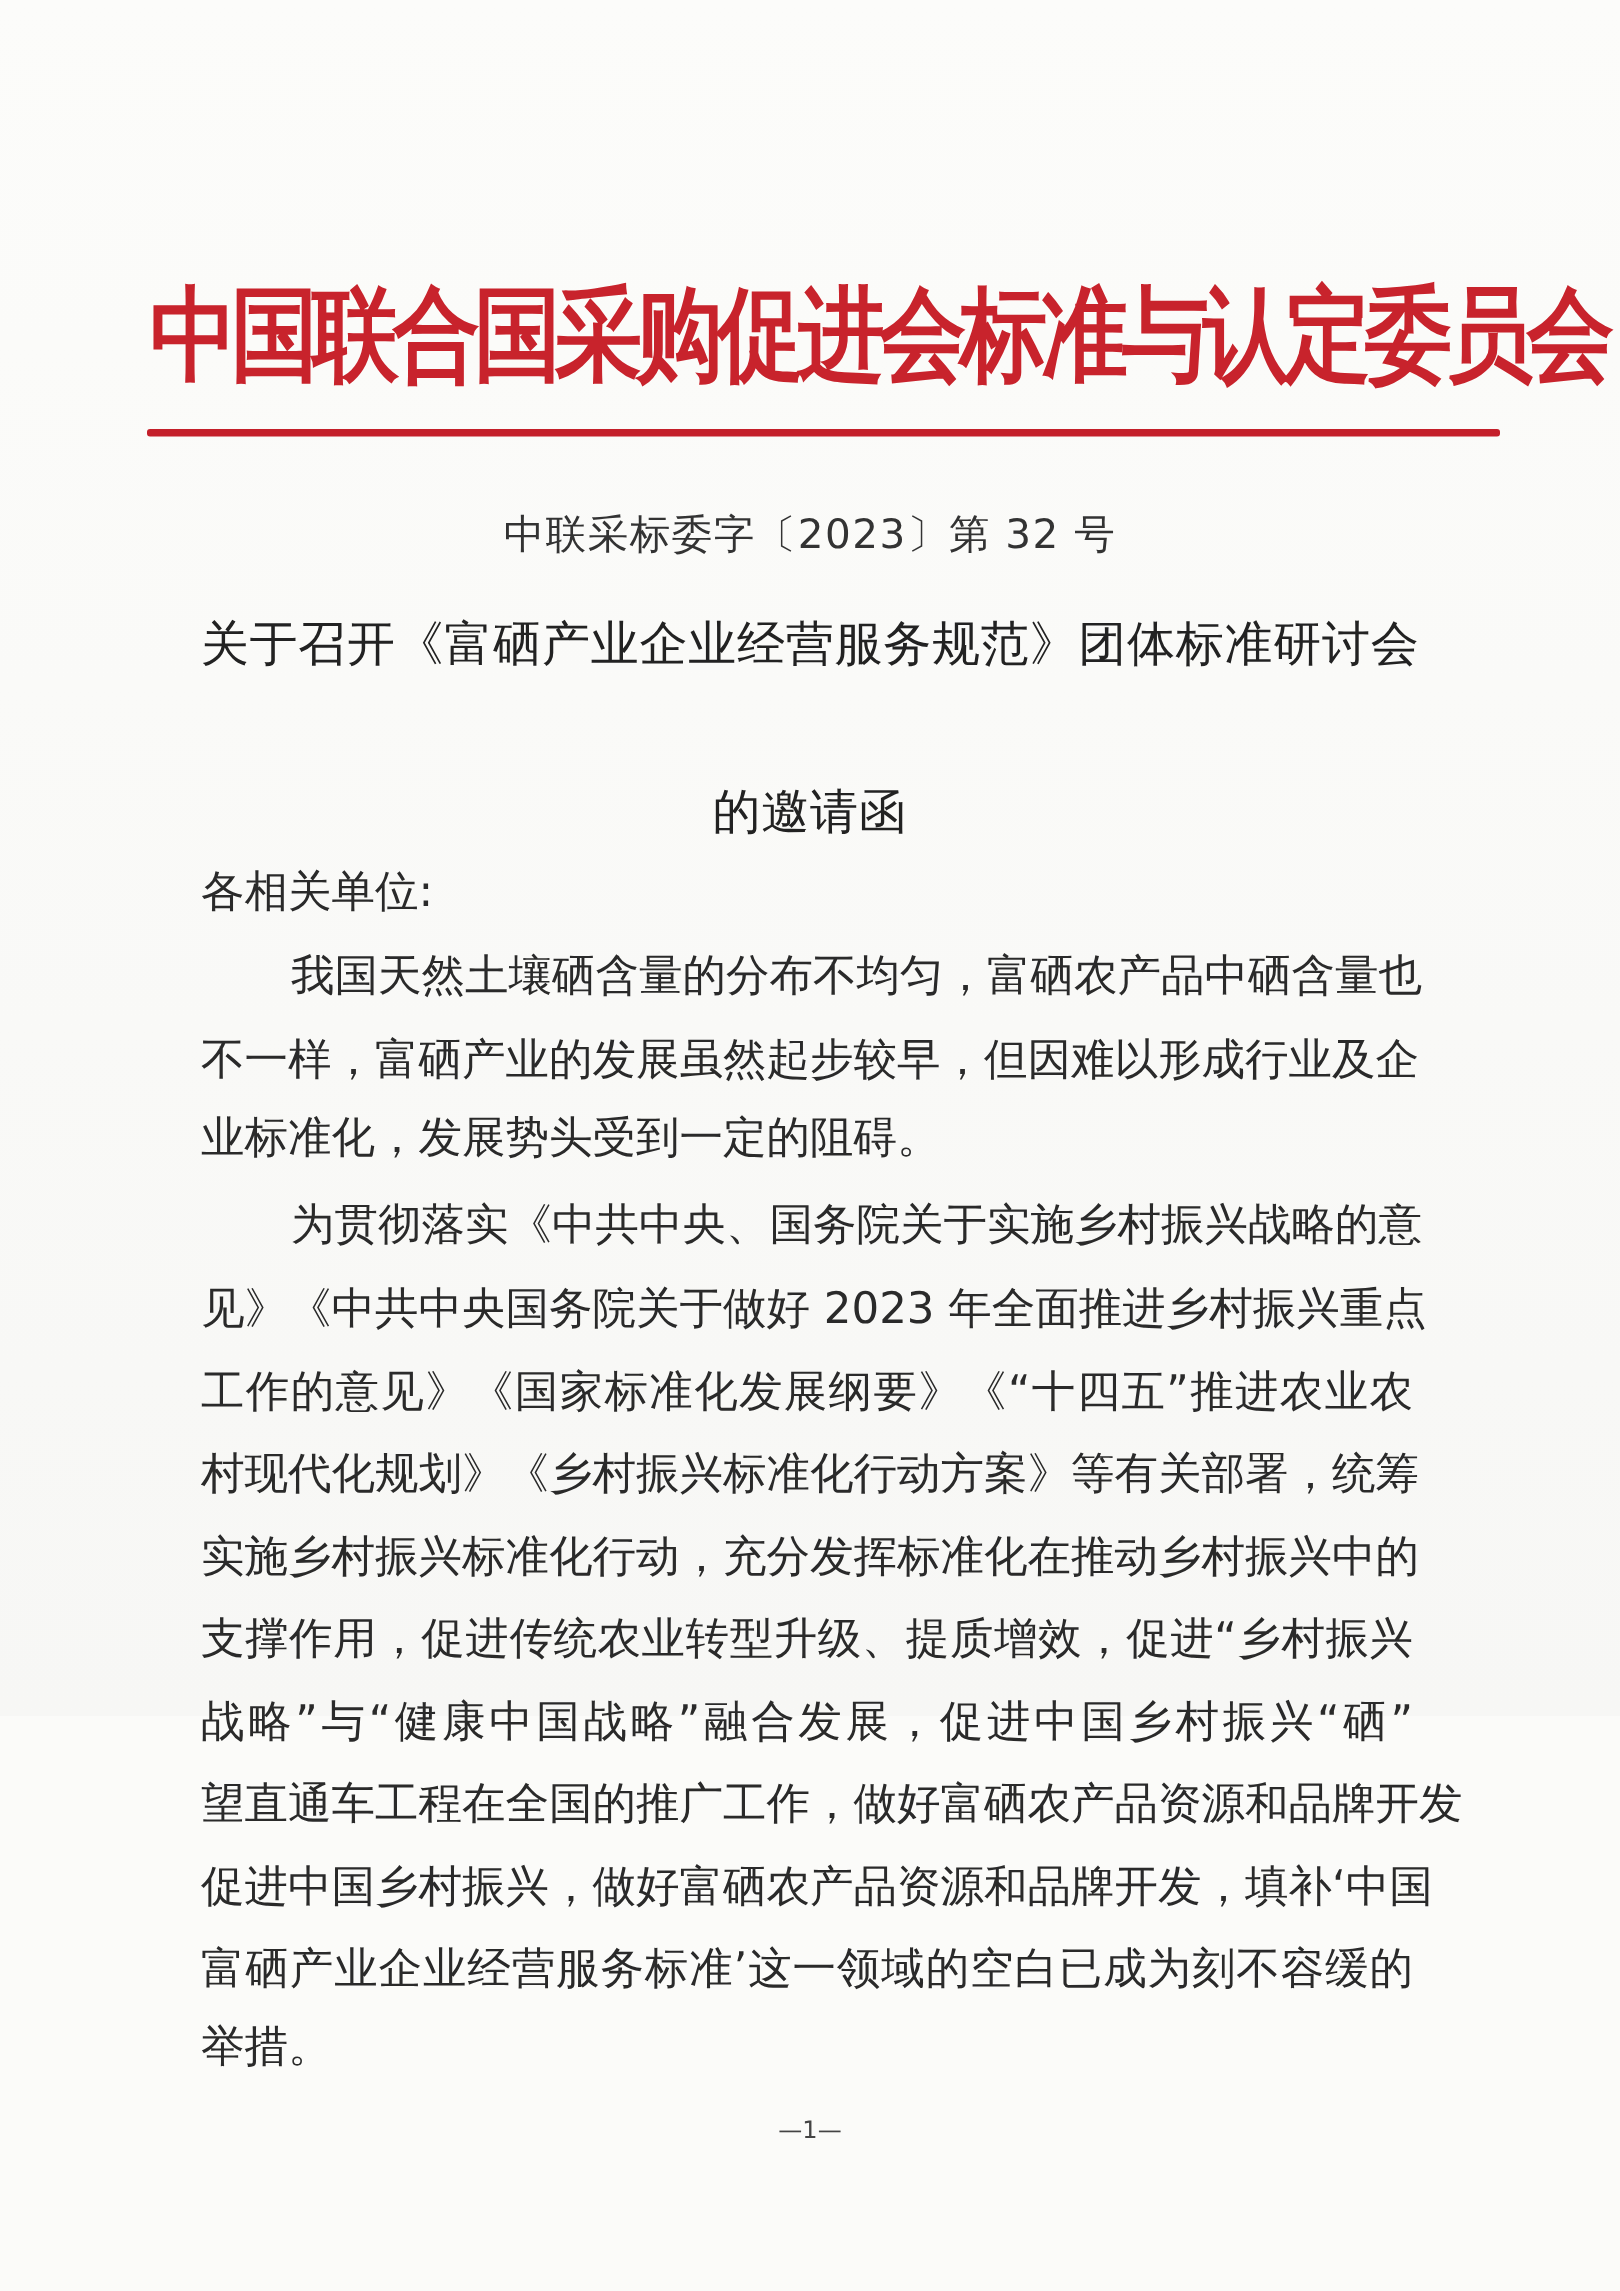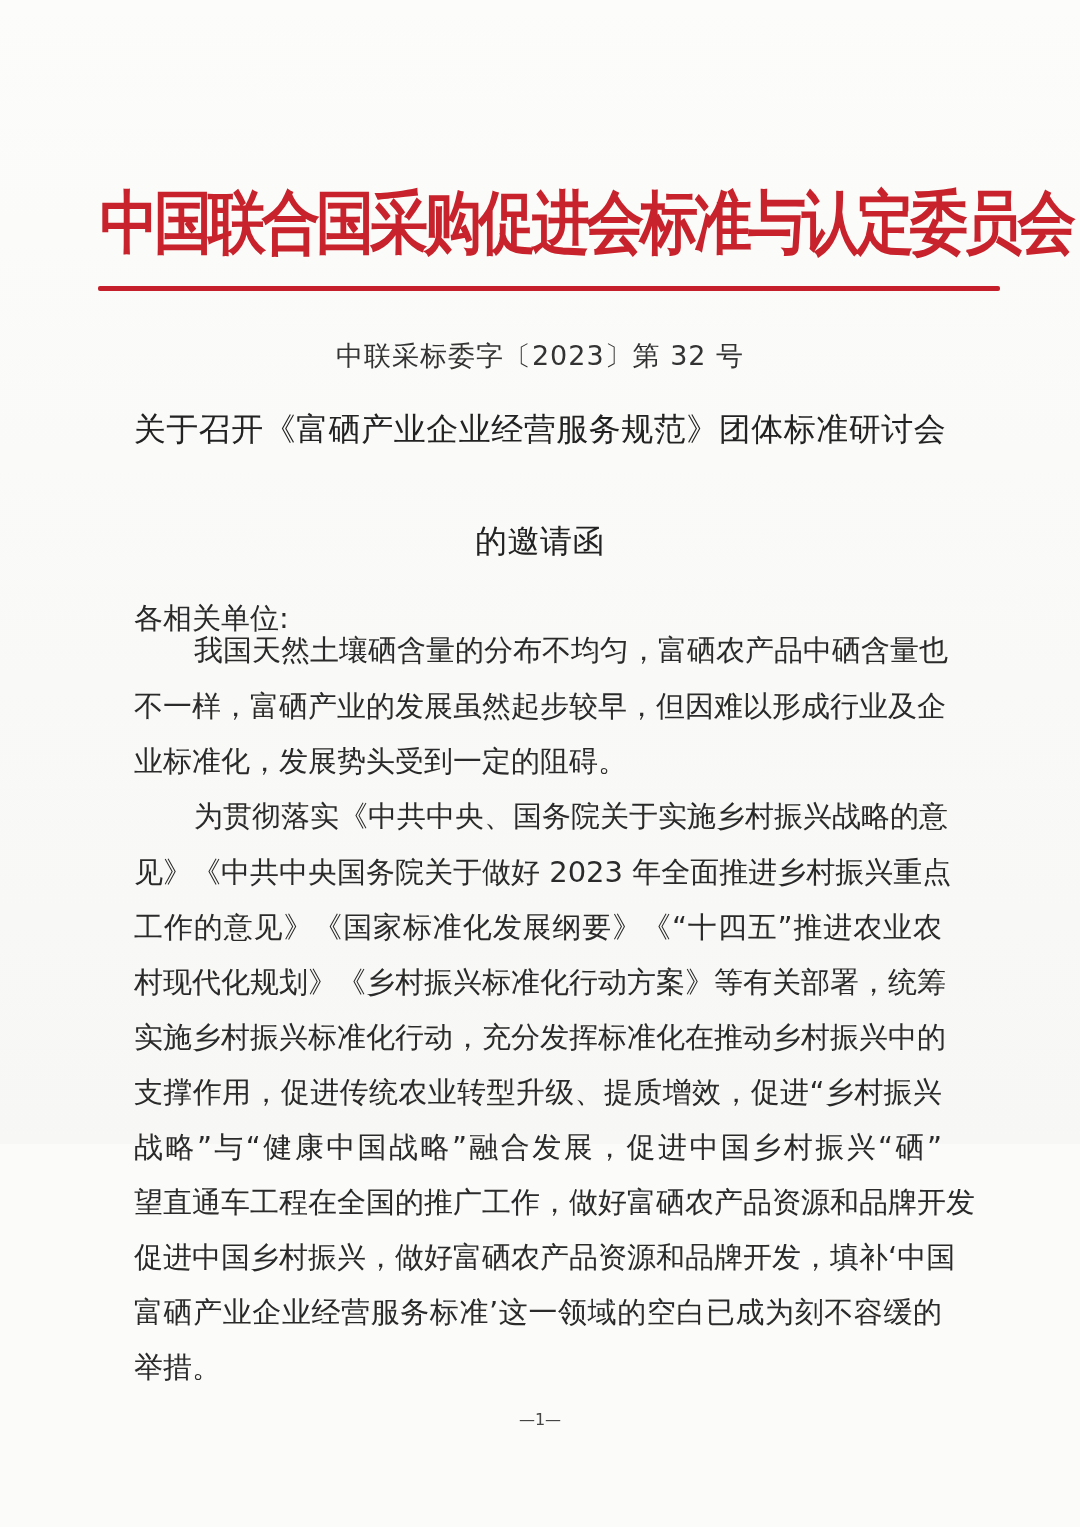--- a/index.html
+++ b/index.html
@@ -40,31 +40,31 @@
   }
   .title-line {
     position: absolute; left: 0; width: 1080px; text-align: center;
     font-size: 32px; color: #222;
     letter-spacing: 0.5px;
   }
   .title-1 { top: 408px; }
   .title-2 { top: 476px; margin-top: 44px; }
   .salutation {
     position: absolute; left: 134px; top: 575px;
-    font-size: 29px; color: #2a2a2a; margin-top: 24px;
+    font-size: 29px; color: #2a2a2a;
   }
   .body-line {
     position: absolute; left: 134px; width: 808px;
     font-size: 29px; color: #2a2a2a;
     text-align: justify; text-align-last: justify;
     white-space: nowrap;
     height: 40px; line-height: 40px;
   }
   .body-line.indent { left: 194px; width: 748px; }
-  .body-line.last { text-align-last: left; }
+  .body-line.last { text-align-last: left; font-family: Liberation Mono, monospace; }
   .page-number {
     position: absolute; left: 0; top: 1410px; width: 1080px;
     text-align: center; font-size: 16px; color: #444;
   }
 </style>
 </head>
 <body>
 
 <div class="page">
 

